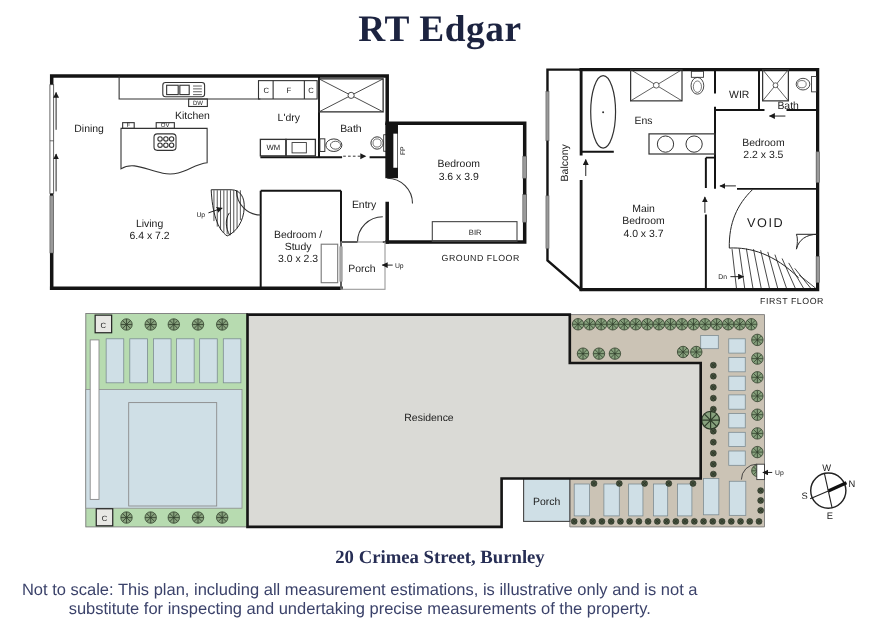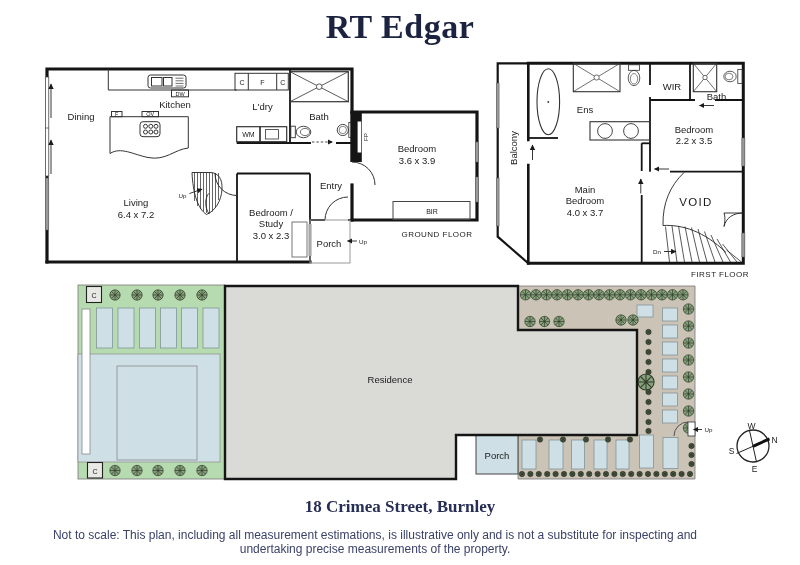--- a/index.html
+++ b/index.html
@@ -3,21 +3,21 @@
 <meta charset="utf-8">
 <style>
   html,body{margin:0;padding:0;background:#fff;}
   body{width:800px;height:565px;position:relative;overflow:hidden;font-family:"Liberation Sans",sans-serif;}
   .title{position:absolute;top:8px;left:0;width:800px;text-align:center;
          font-family:"Liberation Serif",serif;font-weight:700;font-size:34px;
          color:#1c2340;letter-spacing:.5px;}
   .address{position:absolute;top:497px;left:0;width:800px;text-align:center;
          font-family:"Liberation Serif",serif;font-weight:700;font-size:17px;color:#272e55;}
   .disclaimer{position:absolute;top:528px;left:0;width:654px;text-align:center;
-         font-size:12px;color:#3b426a;padding-left:48px;}
+         font-size:15px;color:#3b426a;}
   .plan{position:absolute;}
   svg text{font-family:"Liberation Sans",sans-serif;fill:#1a1a1a;}
   .rm{font-size:9.5px;text-anchor:middle;}
   .sm{font-size:7px;text-anchor:middle;}
   .xs{font-size:6.2px;text-anchor:middle;}
   .xxs{font-size:5.5px;text-anchor:middle;}
   .fl{font-size:8px;text-anchor:middle;letter-spacing:.06em;}
   .void{font-size:11.5px;text-anchor:middle;letter-spacing:.12em;}
   .cmp{font-size:8.5px;text-anchor:middle;}
 </style>
@@ -410,14 +410,14 @@
     <path d="M666.5,175.5 L683,168.3" stroke="#222" stroke-width="1" fill="none"></path>
     <path d="M683,168.3 L699.5,160.8" stroke="#111" stroke-width="3" fill="none"></path>
     <path d="M679.5,152.5 L686.5,184" stroke="#222" stroke-width="1" fill="none"></path>
     <text class="cmp" x="681.5" y="150.5">W</text>
     <text class="cmp" x="704.5" y="164.5">N</text>
     <text class="cmp" x="661.5" y="176">S</text>
     <text class="cmp" x="684.5" y="193.5">E</text>
   </g>
 </svg>
 
-<div class="address">18 Crimea Street, Burnley</div>
+<div class="address">20 Crimea Street, Burnley</div>
 <div class="disclaimer">Not to scale: This plan, including all measurement estimations, is illustrative only and is not a substitute for inspecting and undertaking precise measurements of the property.</div>
 
 </body></html>

